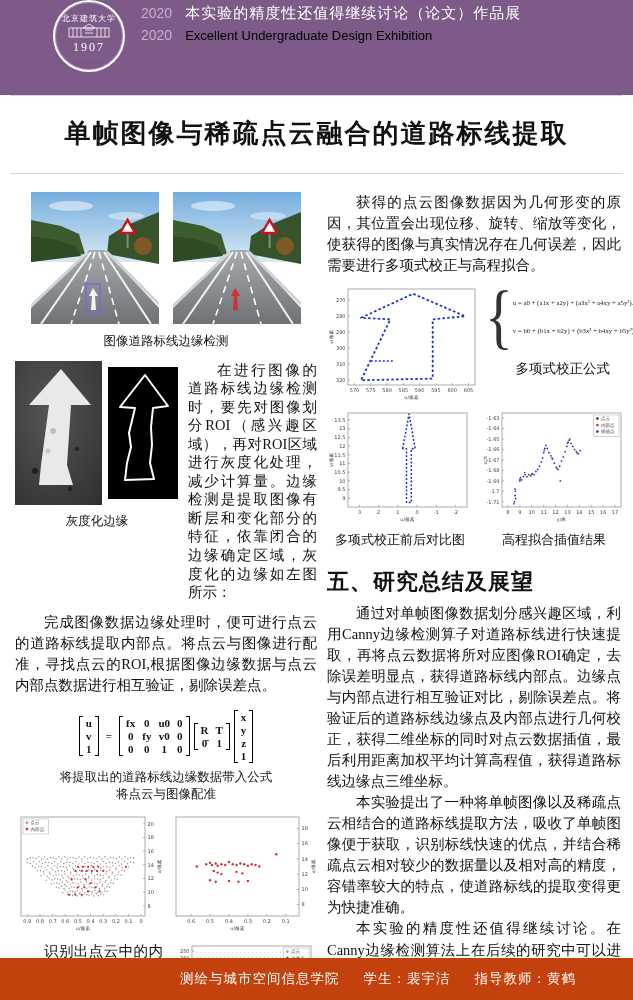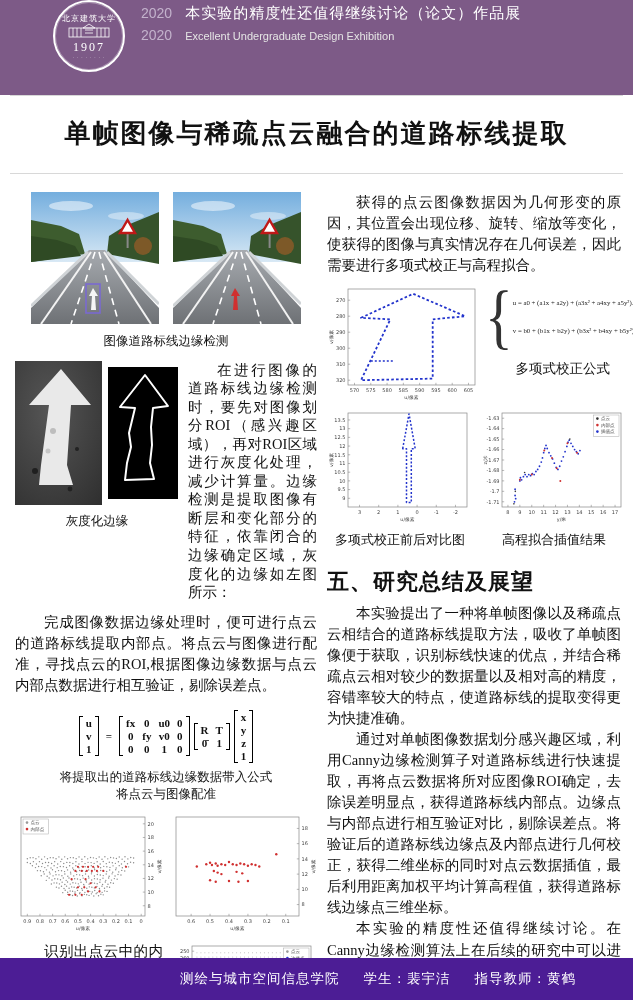--- a/index.html
+++ b/index.html
@@ -12,21 +12,21 @@
   .logo{width:68px;height:68px;border:2px solid #fff;border-radius:50%;margin-left:53px;
         display:flex;flex-direction:column;align-items:center;justify-content:center;
         color:#fff;box-shadow:inset 0 0 0 1px rgba(255,255,255,.35);flex:0 0 auto;}
   .logo .seal-name{font-size:8px;letter-spacing:1px;white-space:nowrap;transform:translateY(1px);}
   .logo .seal-year{font-size:12px;letter-spacing:2px;margin-top:1px;}
   .logo .seal-arc{font-size:4px;letter-spacing:1px;opacity:.8;}
   .hdr-text{margin-left:16px;font-family:"Liberation Sans","DejaVu Sans",sans-serif;}
   .hdr-line{display:flex;align-items:baseline;gap:13px;margin:4px 0;}
   .hdr-year{color:#c3b2cc;font-size:14px;}
   .hdr-cn{color:#ffffff;font-size:15px;letter-spacing:1px;}
-  .hdr-en{color:#e5e5e5;font-size:11px;}
+  .hdr-en{color:#000000;font-size:13px;}
   .ftr{margin-left:180px;display:flex;gap:24px;color:#fff;font-size:13.5px;letter-spacing:1px;}
   
   .title-wrap{position:absolute;top:95px;left:10px;width:613px;border-top:1px solid #d8d8d8;
               border-bottom:1px solid #d8d8d8;padding:20px 0 22px;text-align:center;}
   .title{font-size:26px;font-weight:bold;letter-spacing:2px;}
   
   .cols{position:absolute;top:178px;left:15px;width:606px;display:flex;gap:10px;}
   .col-l{width:302px;flex:0 0 auto;}
   .col-r{width:294px;flex:0 0 auto;}
   .para{font-size:14.5px;line-height:1.45;text-align:justify;text-indent:2em;margin:0;}
@@ -1395,26 +1395,26 @@
                 <text x="119.9" y="18.5" fill="#444" font-size="4.6" text-anchor="start" font-family="&quot;DejaVu Sans&quot;,sans-serif">内部点</text>
                 <circle cx="116.4" cy="23.6" r="1.3" fill="#2233cc"></circle>
                 <text x="119.9" y="25" fill="#444" font-size="4.6" text-anchor="start" font-family="&quot;DejaVu Sans&quot;,sans-serif">插值点</text>
               </svg>
             </div>
           <div class="caption">高程拟合插值结果</div>
         </div>
       </div>
 
       <div class="section-title">五、研究总结及展望</div>
+      <p class="para">通过对单帧图像数据划分感兴趣区域，利用Canny边缘检测算子对道路标线进行快速提取，再将点云数据将所对应图像ROI确定，去除误差明显点，获得道路标线内部点。边缘点与内部点进行相互验证对比，剔除误差点。将验证后的道路标线边缘点及内部点进行几何校正，获得二维坐标的同时对点云数据插值，最后利用距离加权平均计算高程值，获得道路标线边缘点三维坐标。</p>
       <p class="para">本实验提出了一种将单帧图像以及稀疏点云相结合的道路标线提取方法，吸收了单帧图像便于获取，识别标线快速的优点，并结合稀疏点云相对较少的数据量以及相对高的精度，容错率较大的特点，使道路标线的提取变得更为快捷准确。</p>
-      <p class="para">通过对单帧图像数据划分感兴趣区域，利用Canny边缘检测算子对道路标线进行快速提取，再将点云数据将所对应图像ROI确定，去除误差明显点，获得道路标线内部点。边缘点与内部点进行相互验证对比，剔除误差点。将验证后的道路标线边缘点及内部点进行几何校正，获得二维坐标的同时对点云数据插值，最后利用距离加权平均计算高程值，获得道路标线边缘点三维坐标。</p>
       <p class="para">本实验的精度性还值得继续讨论。在Canny边缘检测算法上在后续的研究中可以进行相关优化，对比其他检测算法，吸收它们的优点进行一定的融合，提高其识别准确性，简化算法流程，优化检测速度。后续可以对Matlab程序进行简化，提高程序整体的运算速度，进一步提升检测能力与识别效率。</p>
     </div>
   </div>
 
-  <div class="band bottom" style="background: #4c1d95;">
+  <div class="band bottom" style="background: #c2410c;">
     <div class="ftr">
       <span>测绘与城市空间信息学院</span>
       <span>学生：裴宇洁</span>
       <span>指导教师：黄鹤</span>
     </div>
   </div>
 </div>
 
 </body></html>

